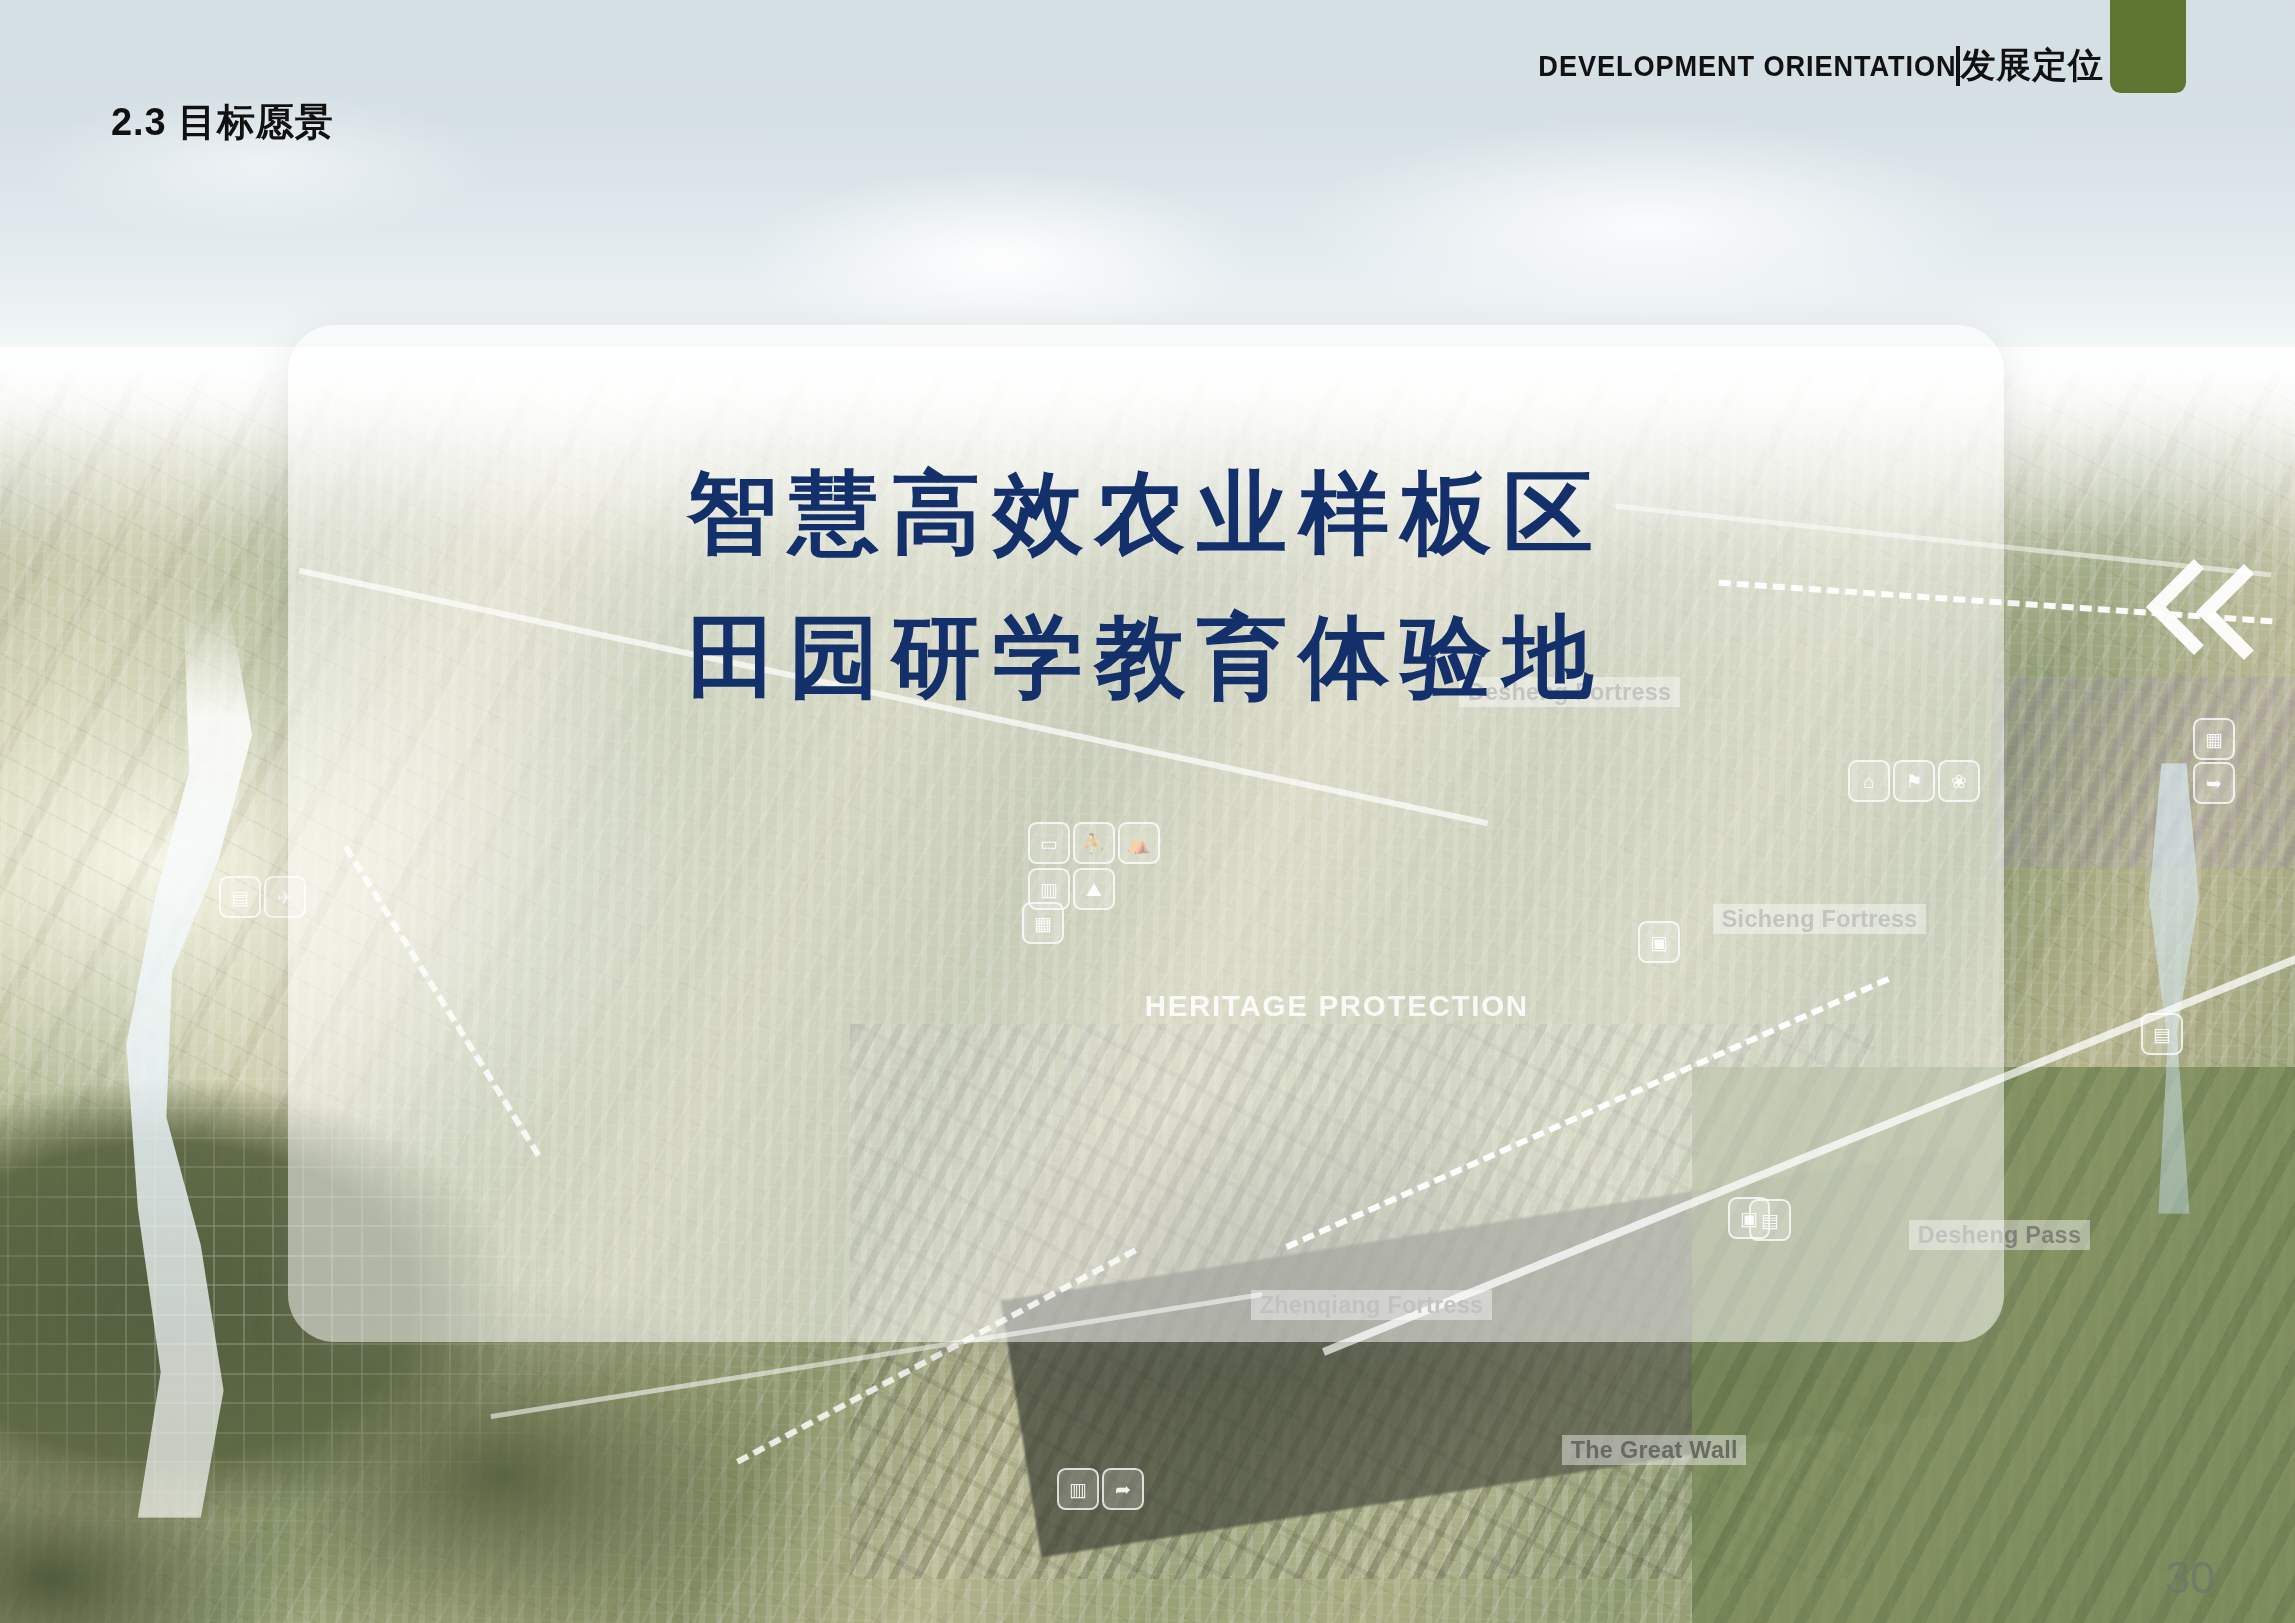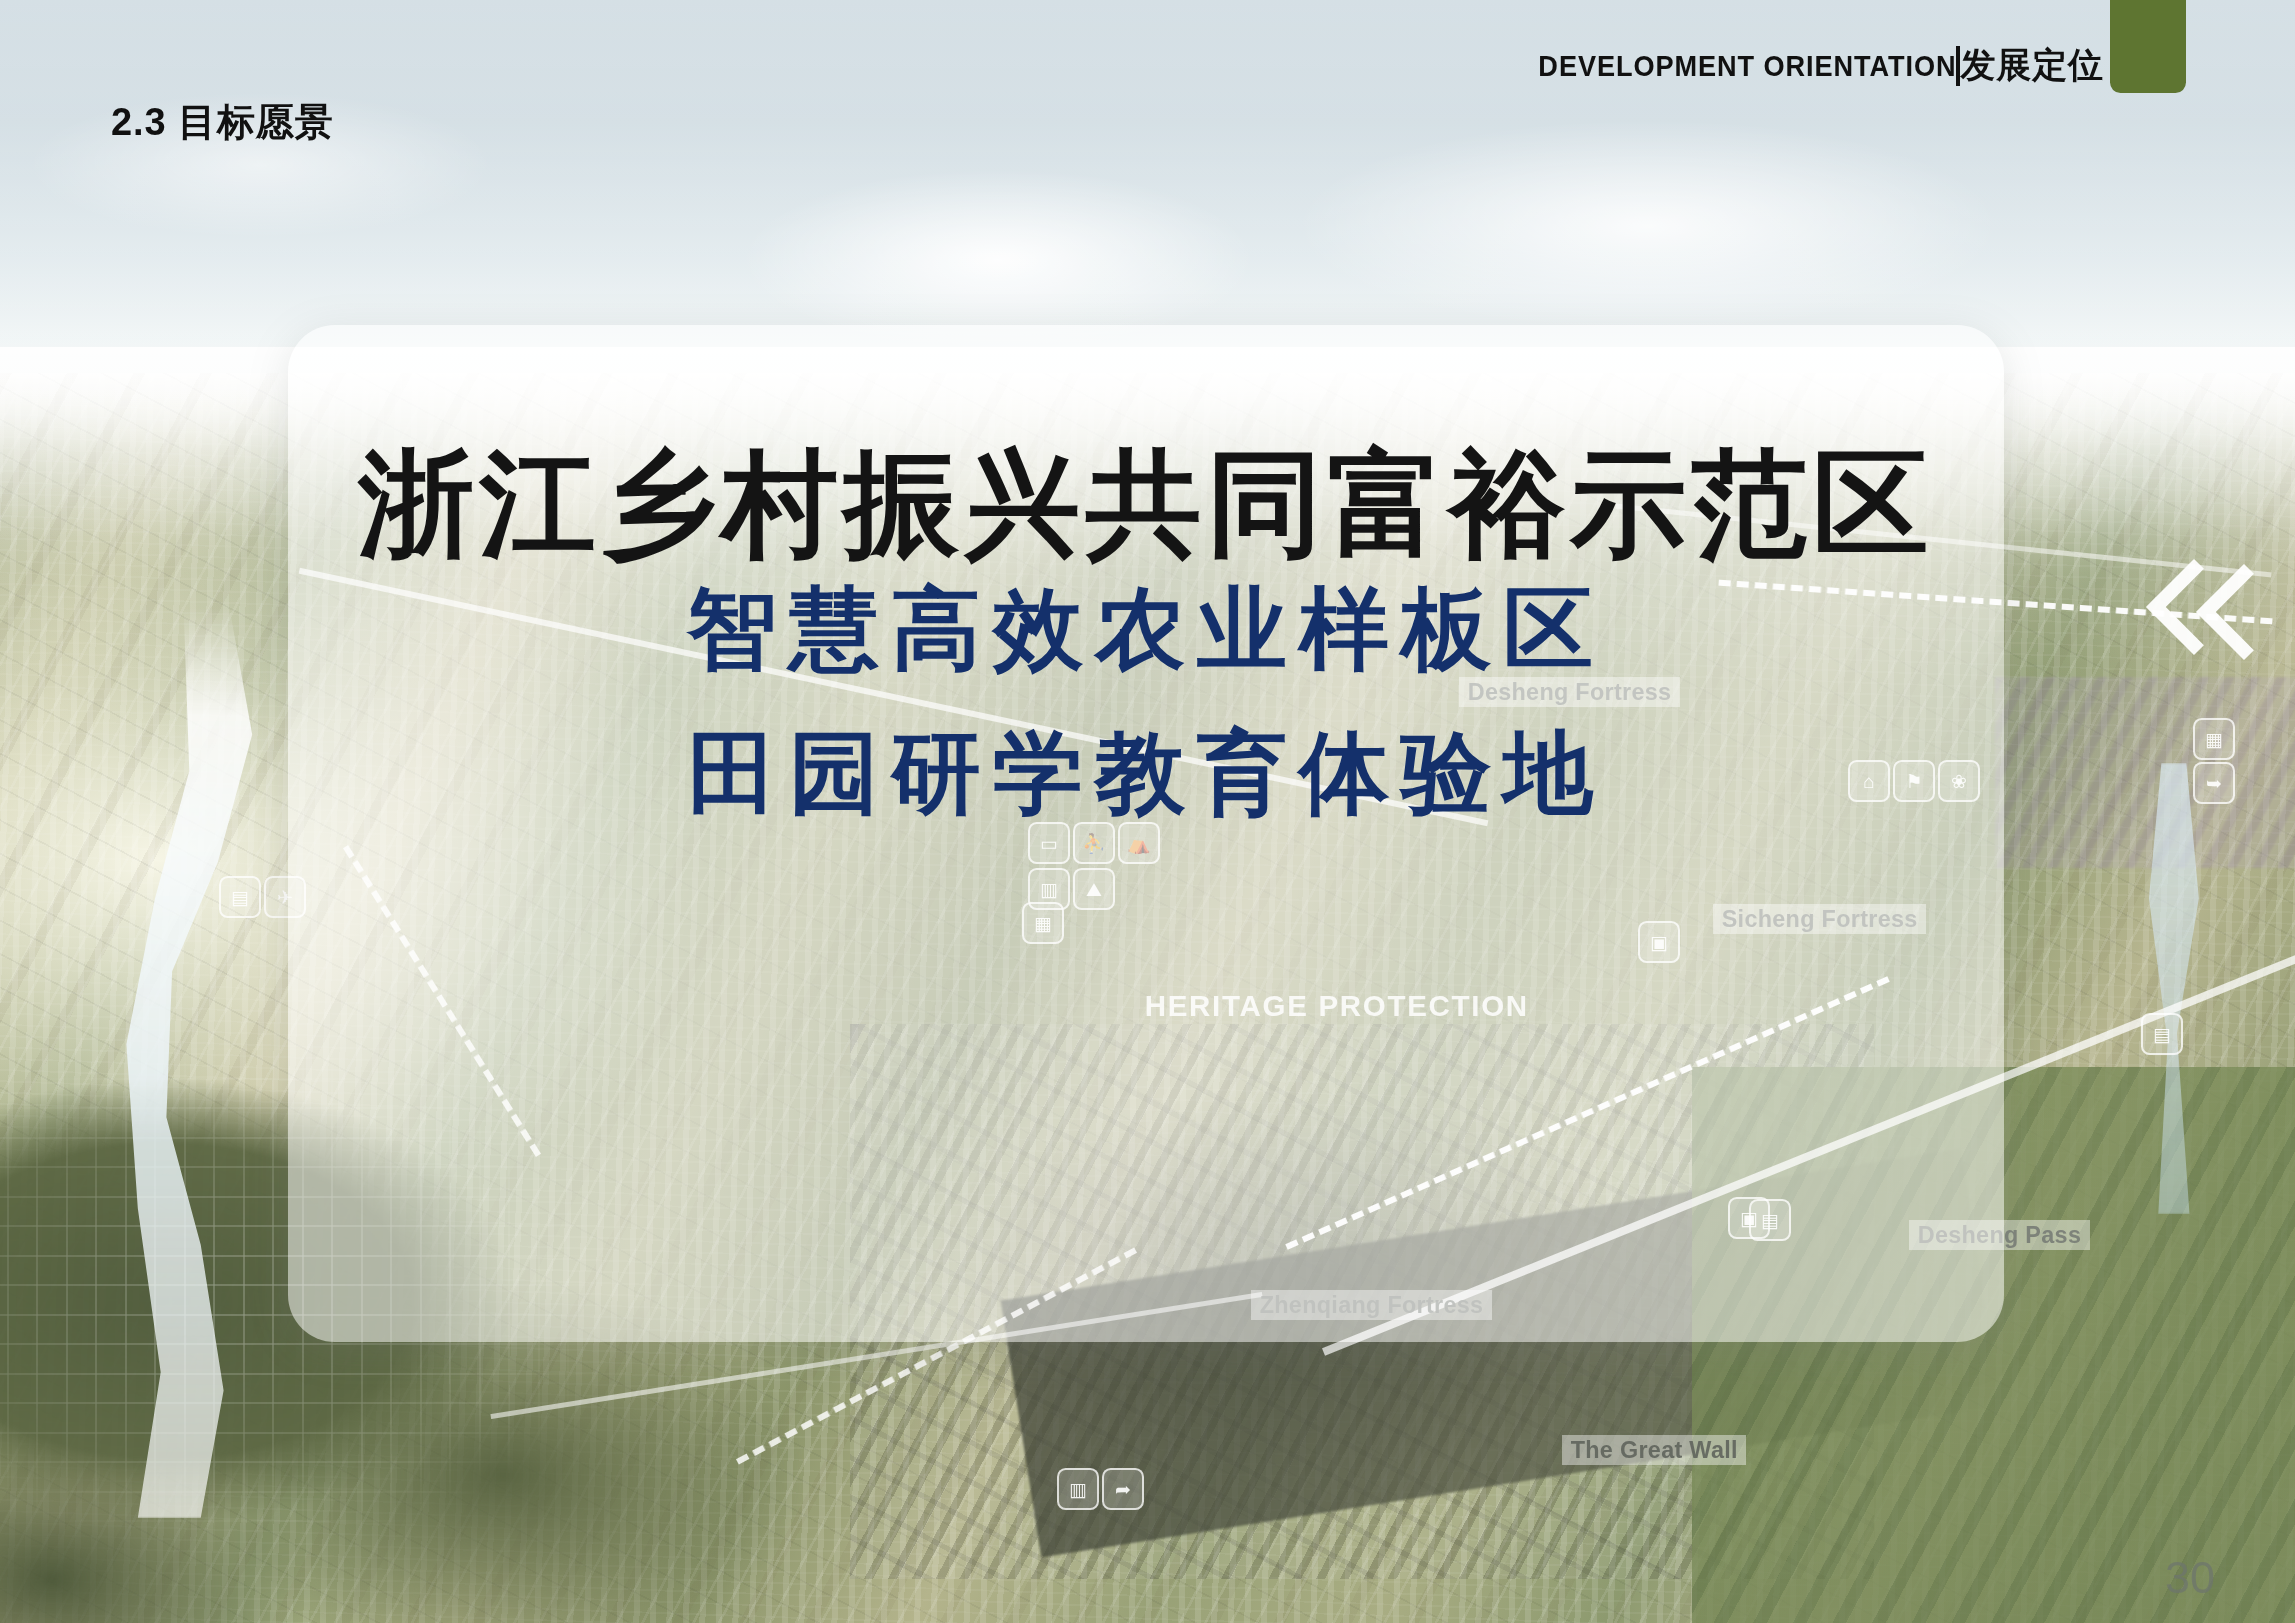--- a/index.html
+++ b/index.html
@@ -351,21 +351,20 @@
   <div class="header-eyebrow">
     <span class="he-en">DEVELOPMENT ORIENTATION</span>
     <span class="he-divider"></span>
     <span class="he-cn">发展定位</span>
   </div>
 
   <div class="slide-title">2.3 目标愿景</div>
 
   <div class="vision-card">
     <div class="card-inner">
-      <div class="vision-headline">浙江乡村振兴共同富裕示范区</div>
       <div class="vision-sub vs-1">智慧高效农业样板区</div>
       <div class="vision-sub vs-3">田园研学教育体验地</div>
     </div>
   </div>
 
   <div class="page-number">30</div>
 
 </div>
 
 

